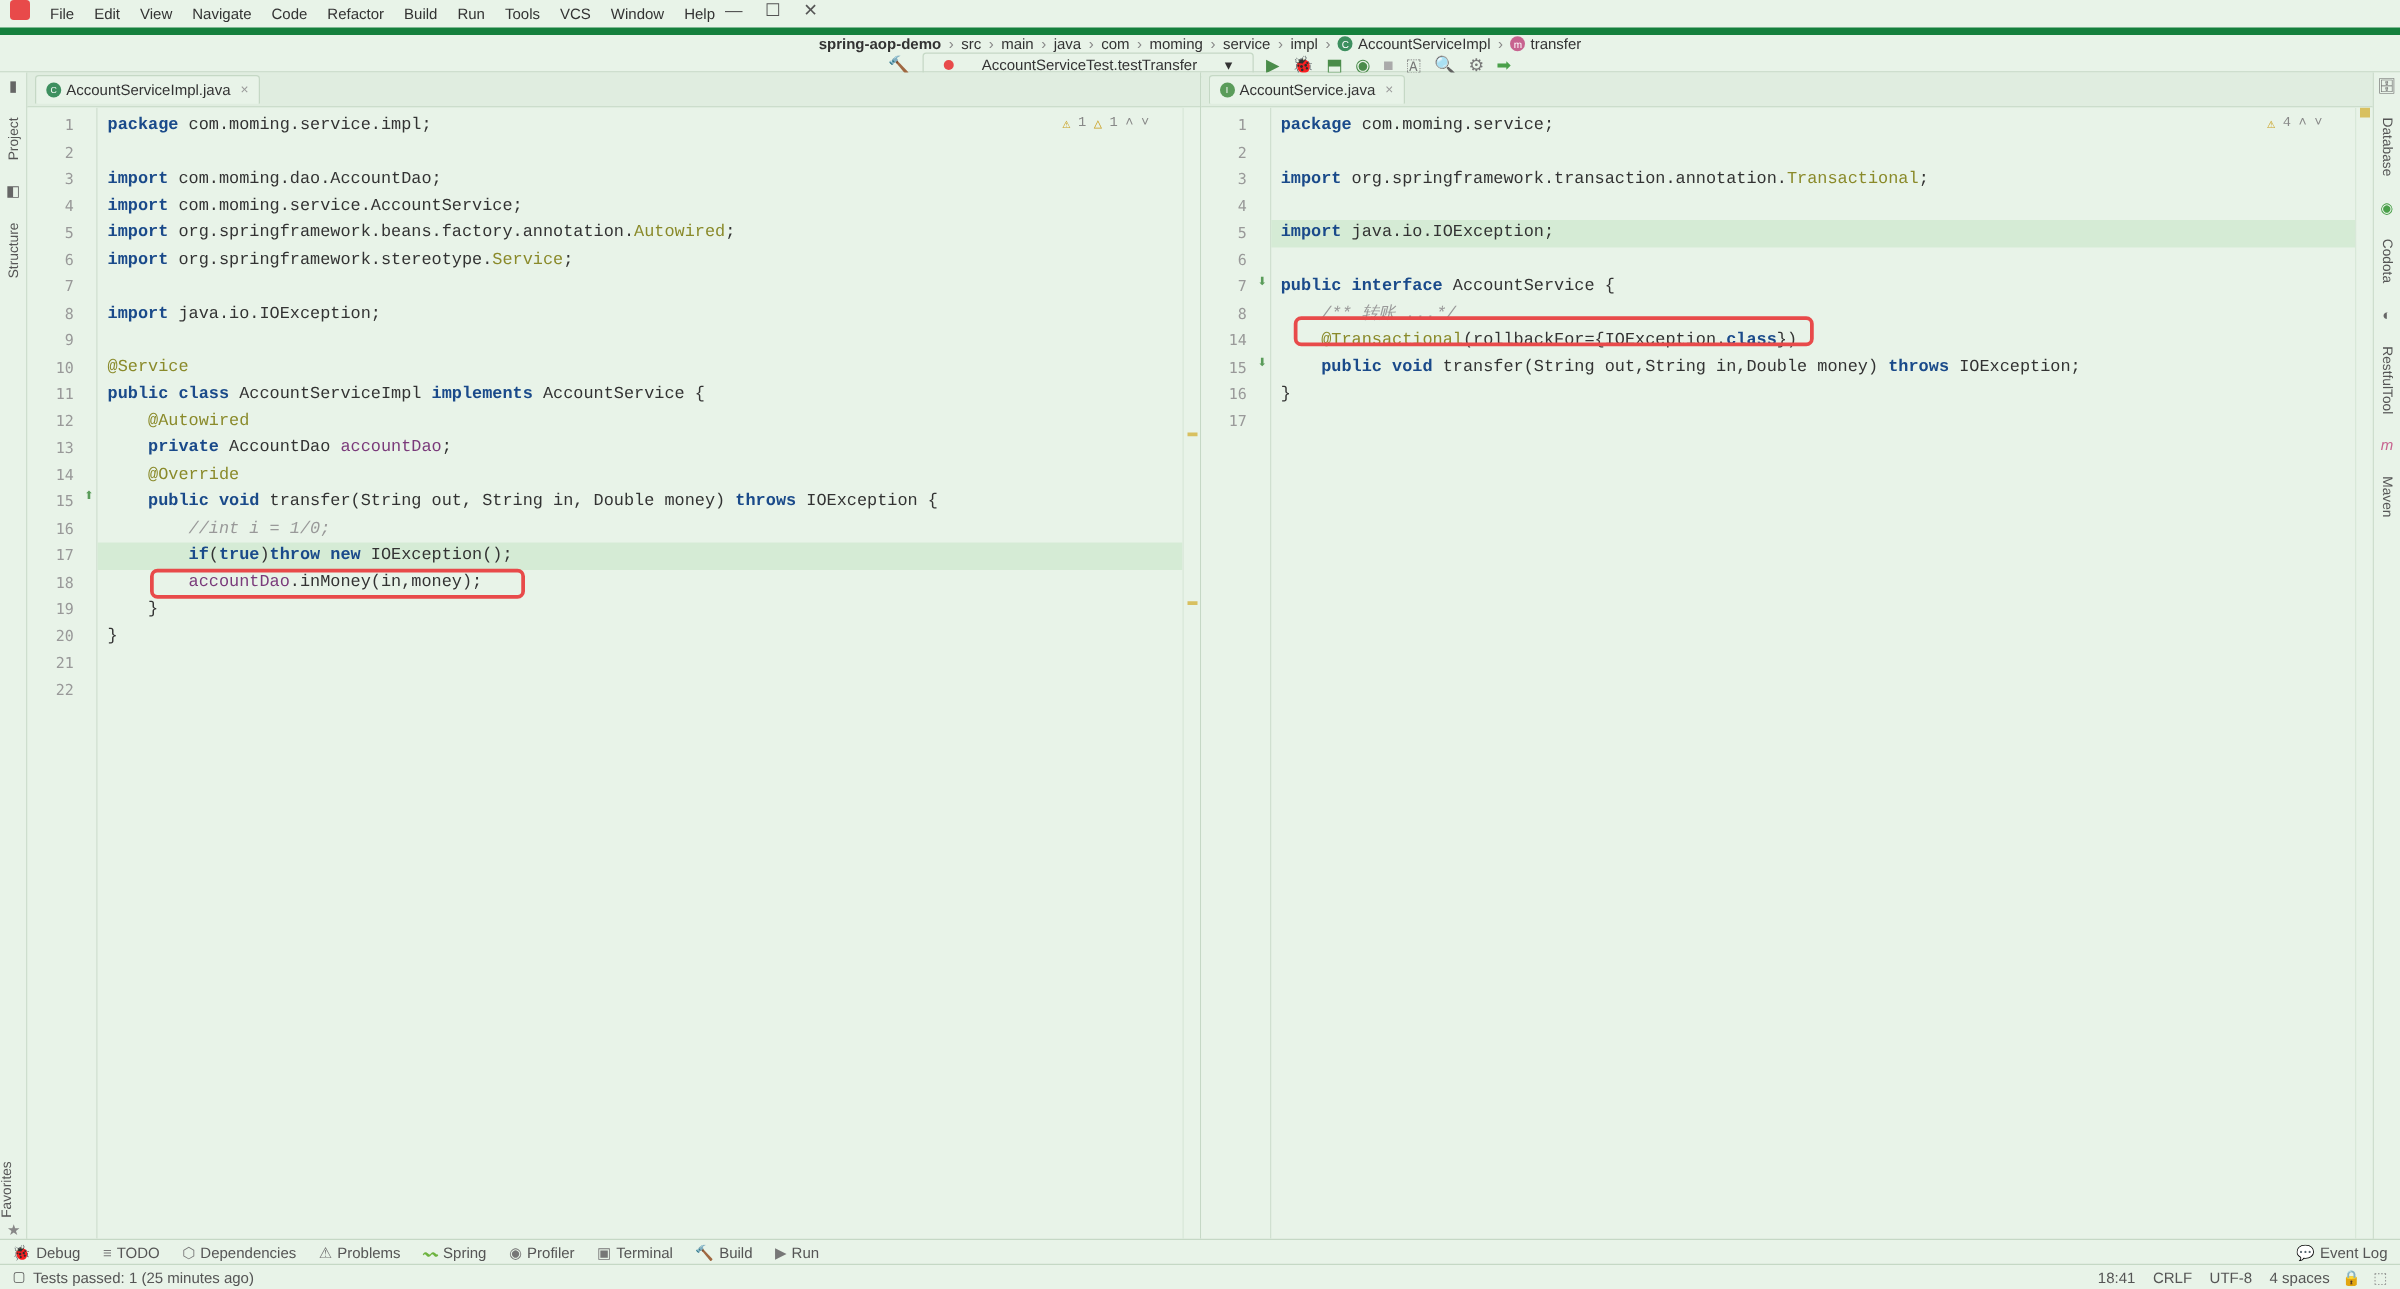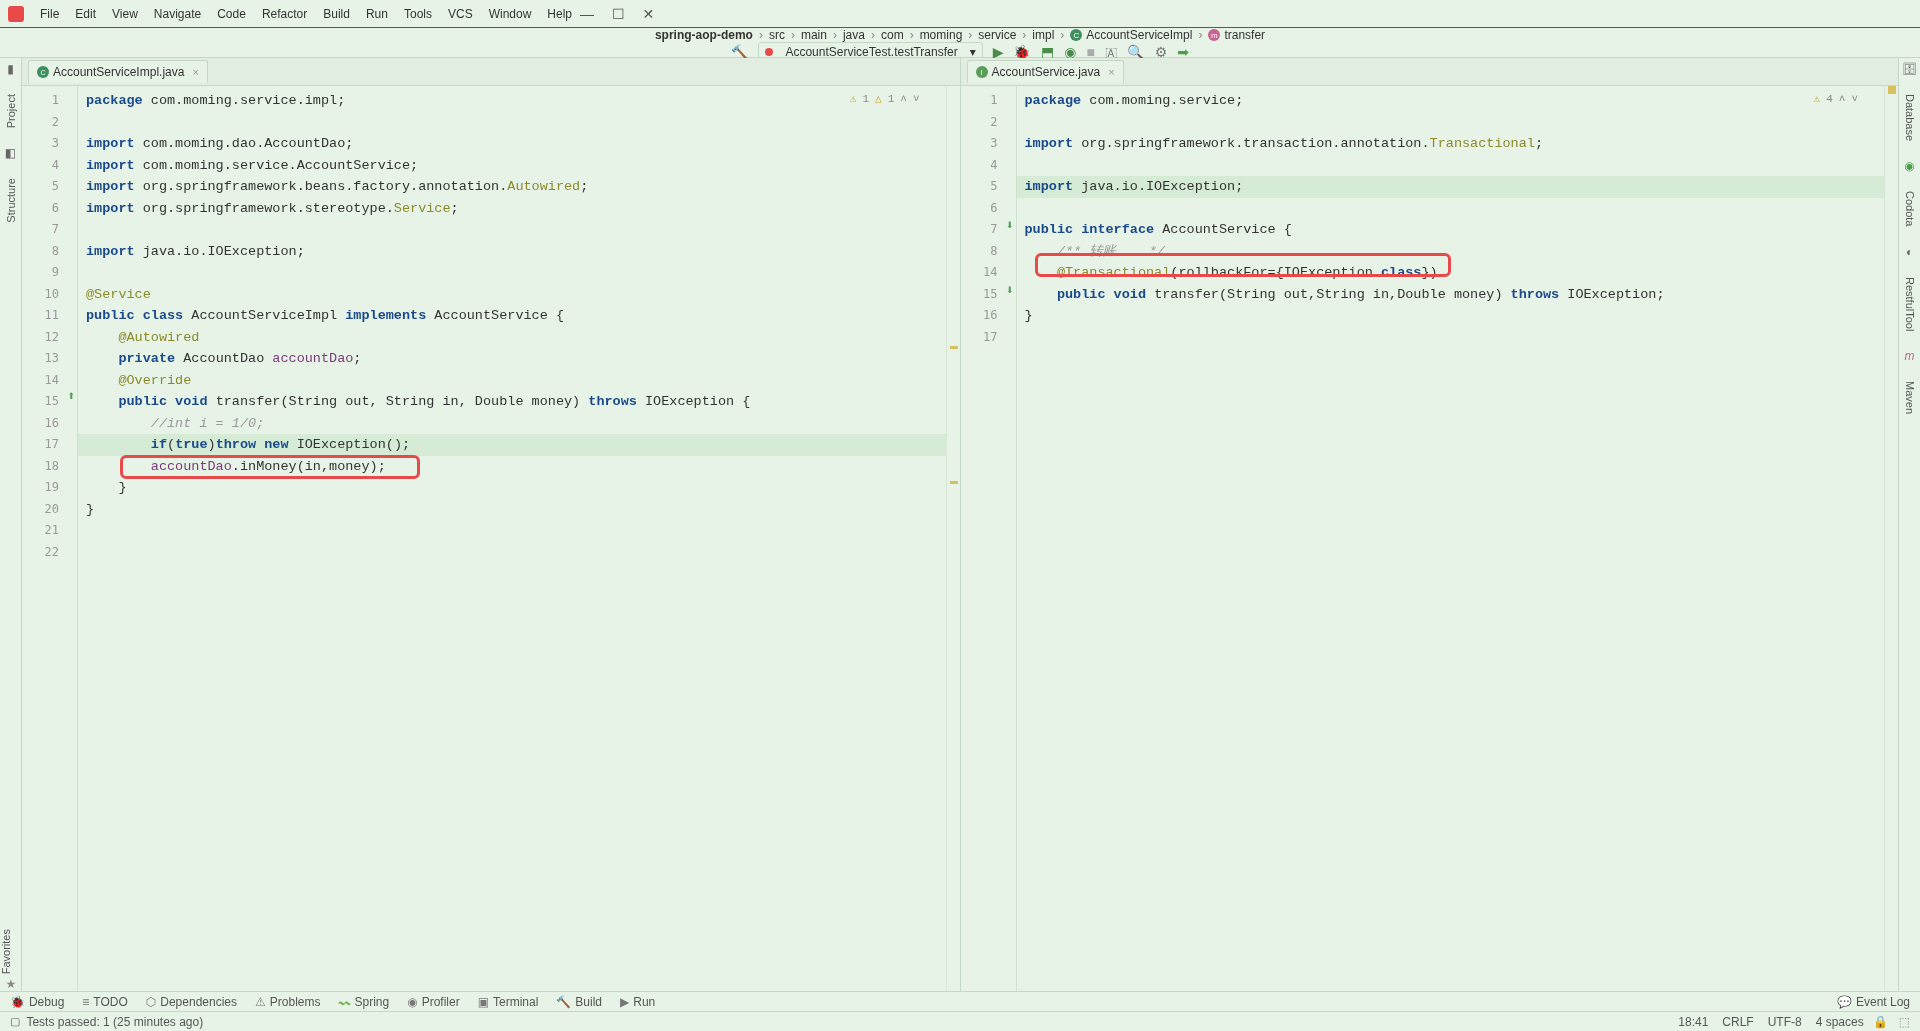--- a/index.html
+++ b/index.html
@@ -1,37 +1,37 @@
 <!DOCTYPE html>
 <html><head>
 <meta charset="utf-8">
 <style>
 * { box-sizing: border-box; margin: 0; padding: 0; }
 body { font-family: "Segoe UI", Arial, sans-serif; font-size: 12px; background: #e8f3e8; color: #333; overflow: hidden; width: 1920px; height: 1031px; position: relative; }
 
 
-.menubar { height: 28px; background: #e8f3e8; display: flex; align-items: center; padding: 0 8px; border-bottom: 1px solid #15803d; }
+.menubar { height: 28px; background: #e8f3e8; display: flex; align-items: flex-start; padding: 0 8px; border-bottom: 6px solid #15803d; }
 .menubar .app-icon { width: 16px; height: 16px; background: #e84a4a; border-radius: 3px; margin-right: 8px; }
 .menubar .menu-item { padding: 4px 8px; cursor: pointer; }
 .menubar .title { flex: 1; text-align: center; color: #666; font-size: 13px; }
 .window-controls { display: flex; gap: 18px; padding-right: 8px; }
 .window-controls span { cursor: pointer; font-size: 14px; color: #555; }
 
 
 .navbar { height: 30px; background: #e8f3e8; display: flex; align-items: center; padding: 0 10px; border-bottom: 1px solid #c5d8c5; flex-direction: column; }
 .breadcrumbs { display: flex; align-items: center; gap: 4px; flex: 1; }
 .breadcrumbs .crumb { display: flex; align-items: center; gap: 4px; }
 .breadcrumbs .crumb b { font-weight: bold; }
 .breadcrumbs .sep::after { content: "›"; color: #888; margin: 0 2px; }
 .crumb-icon { width: 12px; height: 12px; border-radius: 50%; display: inline-flex; align-items: center; justify-content: center; font-size: 8px; color: #fff; }
 .crumb-icon.c { background: #3d8f5f; }
 .crumb-icon.m { background: #c7638f; }
 .navbar-right { display: flex; align-items: center; gap: 10px; }
 .navbar-right .hammer { color: #4a8c4a; font-size: 14px; }
-.run-config { display: flex; align-items: center; gap: 12px; border: 1px solid #c5d8c5; padding: 2px 6px; border-radius: 3px; }
+.run-config { display: flex; align-items: center; gap: 22px; border: 1px solid #c5d8c5; padding: 2px 16px; border-radius: 3px; }
 .run-config .run-dot { width: 8px; height: 8px; background: #e84a4a; border-radius: 50%; }
 .toolbar-btn { color: #4a8c4a; font-size: 14px; cursor: pointer; }
 .toolbar-btn.stop { color: #aaa; }
 .toolbar-btn.gear { color: #777; }
 
 
 .left-tools { position: absolute; left: 0; top: 58px; bottom: 32px; width: 22px; background: #e8f3e8; border-right: 1px solid #c5d8c5; display: flex; flex-direction: column; align-items: center; padding-top: 4px; gap: 18px; }
 .left-tools .tool-label { writing-mode: vertical-rl; transform: rotate(180deg); font-size: 11px; color: #555; cursor: pointer; }
 .left-tools .tool-icon { font-size: 12px; color: #666; }
 

